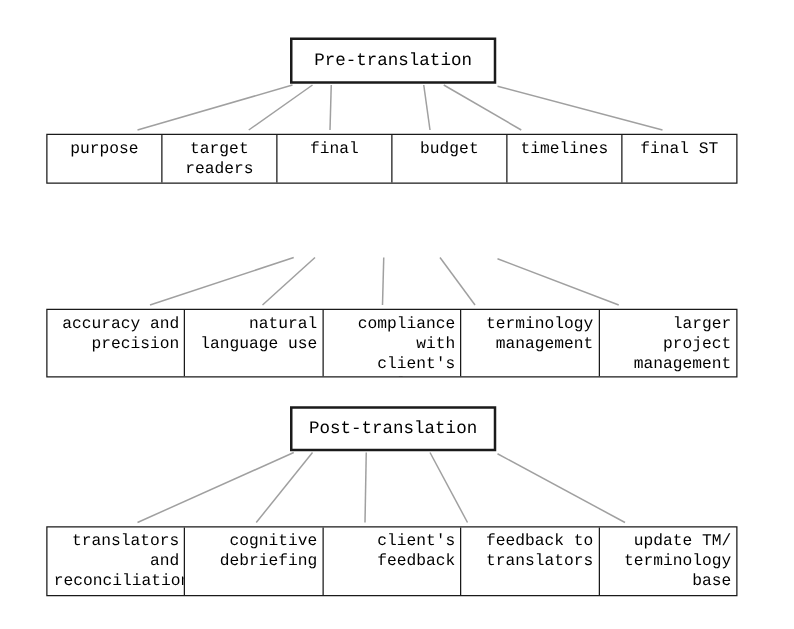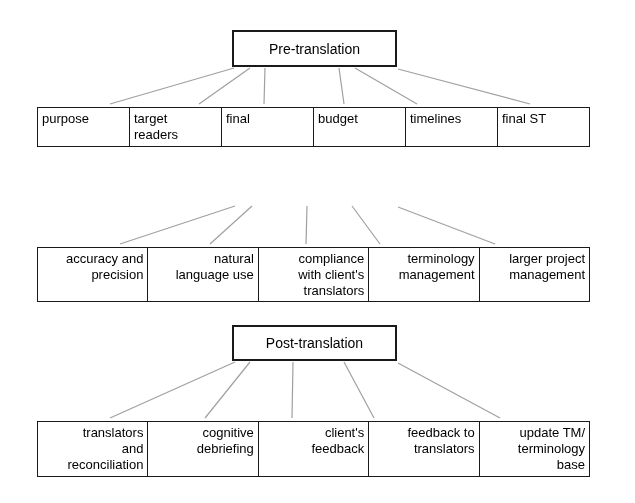--- a/index.html
+++ b/index.html
@@ -1,21 +1,21 @@
 <!DOCTYPE html>
 <html><head>
 <meta charset="utf-8">
 <style>
   html, body { margin: 0; padding: 0; background: #ffffff; }
   .page {
     position: relative;
     width: 635px;
     height: 503px;
     background: #ffffff;
-    font-family: Liberation Sans, sans-serif;
+    font-family: Liberation Mono, monospace;
     color: #000000;
     overflow: hidden;
   }
   .connectors {
     position: absolute;
     left: 0; top: 0;
     width: 635px; height: 503px;
   }
   .connectors line {
     stroke: #a0a0a0;
@@ -47,21 +47,21 @@
     flex: 1 1 0;
     border-left: 1px solid #1a1a1a;
     box-sizing: border-box;
     font-size: 13px;
     line-height: 16px;
     white-space: pre-line;
     padding: 3px 4px 2px 4px;
     overflow: hidden;
   }
   .cell:first-child { border-left: none; }
-  .row.centered .cell { }
+  .row.centered .cell { text-align: center; }
   .row.lefted .cell { text-align: right; padding-left: 5px; }
 </style>
 </head>
 <body>
 
 <div class="page">
 
   <svg class="connectors" viewBox="0 0 635 503" xmlns="http://www.w3.org/2000/svg">
 
     <line x1="234" y1="68" x2="110" y2="104"></line>

